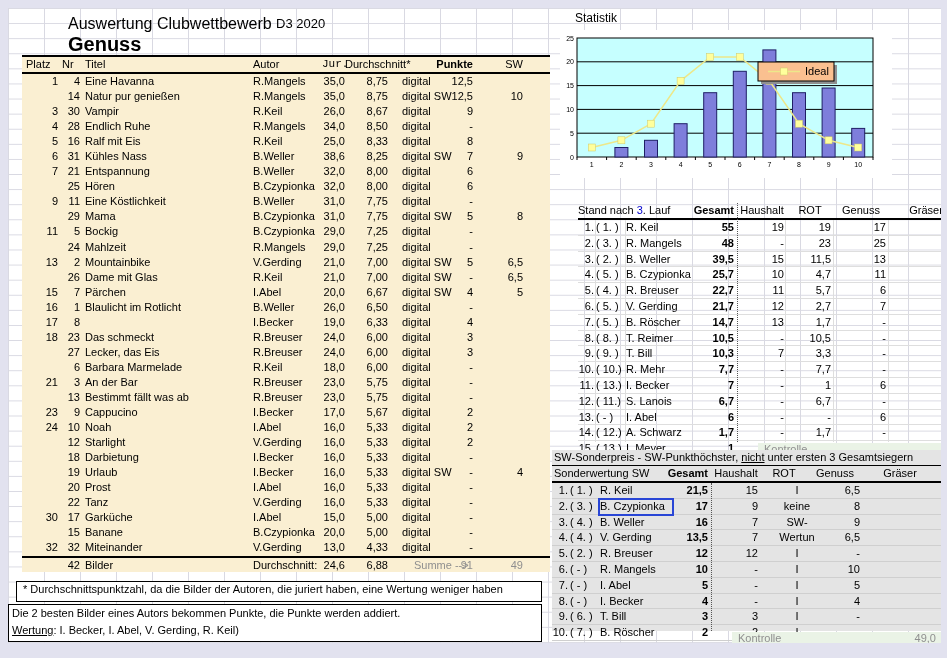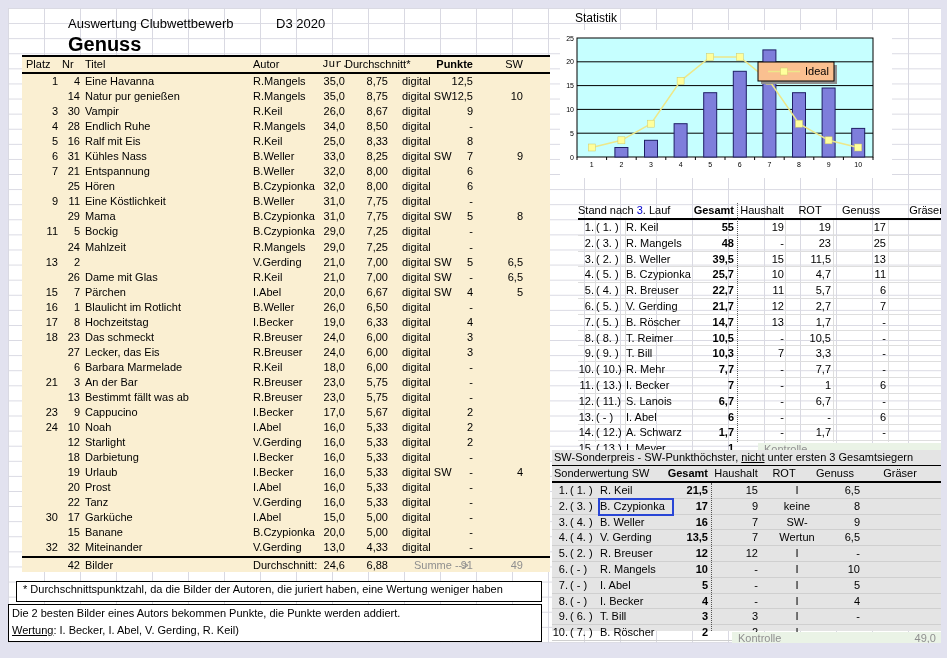--- a/index.html
+++ b/index.html
@@ -18,21 +18,21 @@
     background-size:36px 15.1px;
     overflow:hidden;
   }
   .abs{position:absolute;white-space:nowrap;}
   .b{font-weight:bold;}
   .gray{color:#8f8f8f;}
   .blue{color:#0000CC;}
   .u{text-decoration:underline;}
 
   
-  .title-sub{left:60px;top:8px;font-size:13px;line-height:16px;}
+  .title-sub{left:60px;top:8px;font-size:16px;line-height:16px;}
   .title-d3{left:240px;top:8px;font-size:13px;line-height:16px;margin-left:28px;}
   .title-main{left:60px;top:25px;font-size:20px;font-weight:bold;line-height:22px;}
 
   
   #main-table{
     left:14px;top:47px;width:528px;height:515px;
     background:#FAEFD2;border-top:2px solid #000;
   }
   #main-header{position:absolute;left:0;top:0;width:100%;height:15px;border-bottom:2px solid #000;}
   #main-rows{position:absolute;left:0;top:17px;width:100%;}
@@ -170,21 +170,21 @@
           <span class="cl mc5">8,33</span>
           <span class="cl mc6">digital</span>
           <span class="cl mc7">8</span>
           <span class="cl mc8"></span>
         </div>
         <div class="mrow">
           <span class="cl mc0">6</span>
           <span class="cl mc1">31</span>
           <span class="cl mc2">Kühles Nass</span>
           <span class="cl mc3">B.Weller</span>
-          <span class="cl mc4">33,0</span>
+          <span class="cl mc4">38,6</span>
           <span class="cl mc5">8,25</span>
           <span class="cl mc6">digital SW</span>
           <span class="cl mc7">7</span>
           <span class="cl mc8">9</span>
         </div>
         <div class="mrow">
           <span class="cl mc0">7</span>
           <span class="cl mc1">21</span>
           <span class="cl mc2">Entspannung</span>
           <span class="cl mc3">B.Weller</span>
@@ -245,20 +245,21 @@
           <span class="cl mc3">R.Mangels</span>
           <span class="cl mc4">29,0</span>
           <span class="cl mc5">7,25</span>
           <span class="cl mc6">digital</span>
           <span class="cl mc7">-</span>
           <span class="cl mc8"></span>
         </div>
         <div class="mrow">
           <span class="cl mc0">13</span>
           <span class="cl mc1">2</span>
+          <span class="cl mc2">Mountainbike</span>
           <span class="cl mc3">V.Gerding</span>
           <span class="cl mc4">21,0</span>
           <span class="cl mc5">7,00</span>
           <span class="cl mc6">digital SW</span>
           <span class="cl mc7">5</span>
           <span class="cl mc8">6,5</span>
         </div>
         <div class="mrow">
           <span class="cl mc0"></span>
           <span class="cl mc1">26</span>
@@ -288,21 +289,20 @@
           <span class="cl mc3">B.Weller</span>
           <span class="cl mc4">26,0</span>
           <span class="cl mc5">6,50</span>
           <span class="cl mc6">digital</span>
           <span class="cl mc7">-</span>
           <span class="cl mc8"></span>
         </div>
         <div class="mrow">
           <span class="cl mc0">17</span>
           <span class="cl mc1">8</span>
-          <span class="cl mc2">Hochzeitstag</span>
           <span class="cl mc3">I.Becker</span>
           <span class="cl mc4">19,0</span>
           <span class="cl mc5">6,33</span>
           <span class="cl mc6">digital</span>
           <span class="cl mc7">4</span>
           <span class="cl mc8"></span>
         </div>
         <div class="mrow">
           <span class="cl mc0">18</span>
           <span class="cl mc1">23</span>

